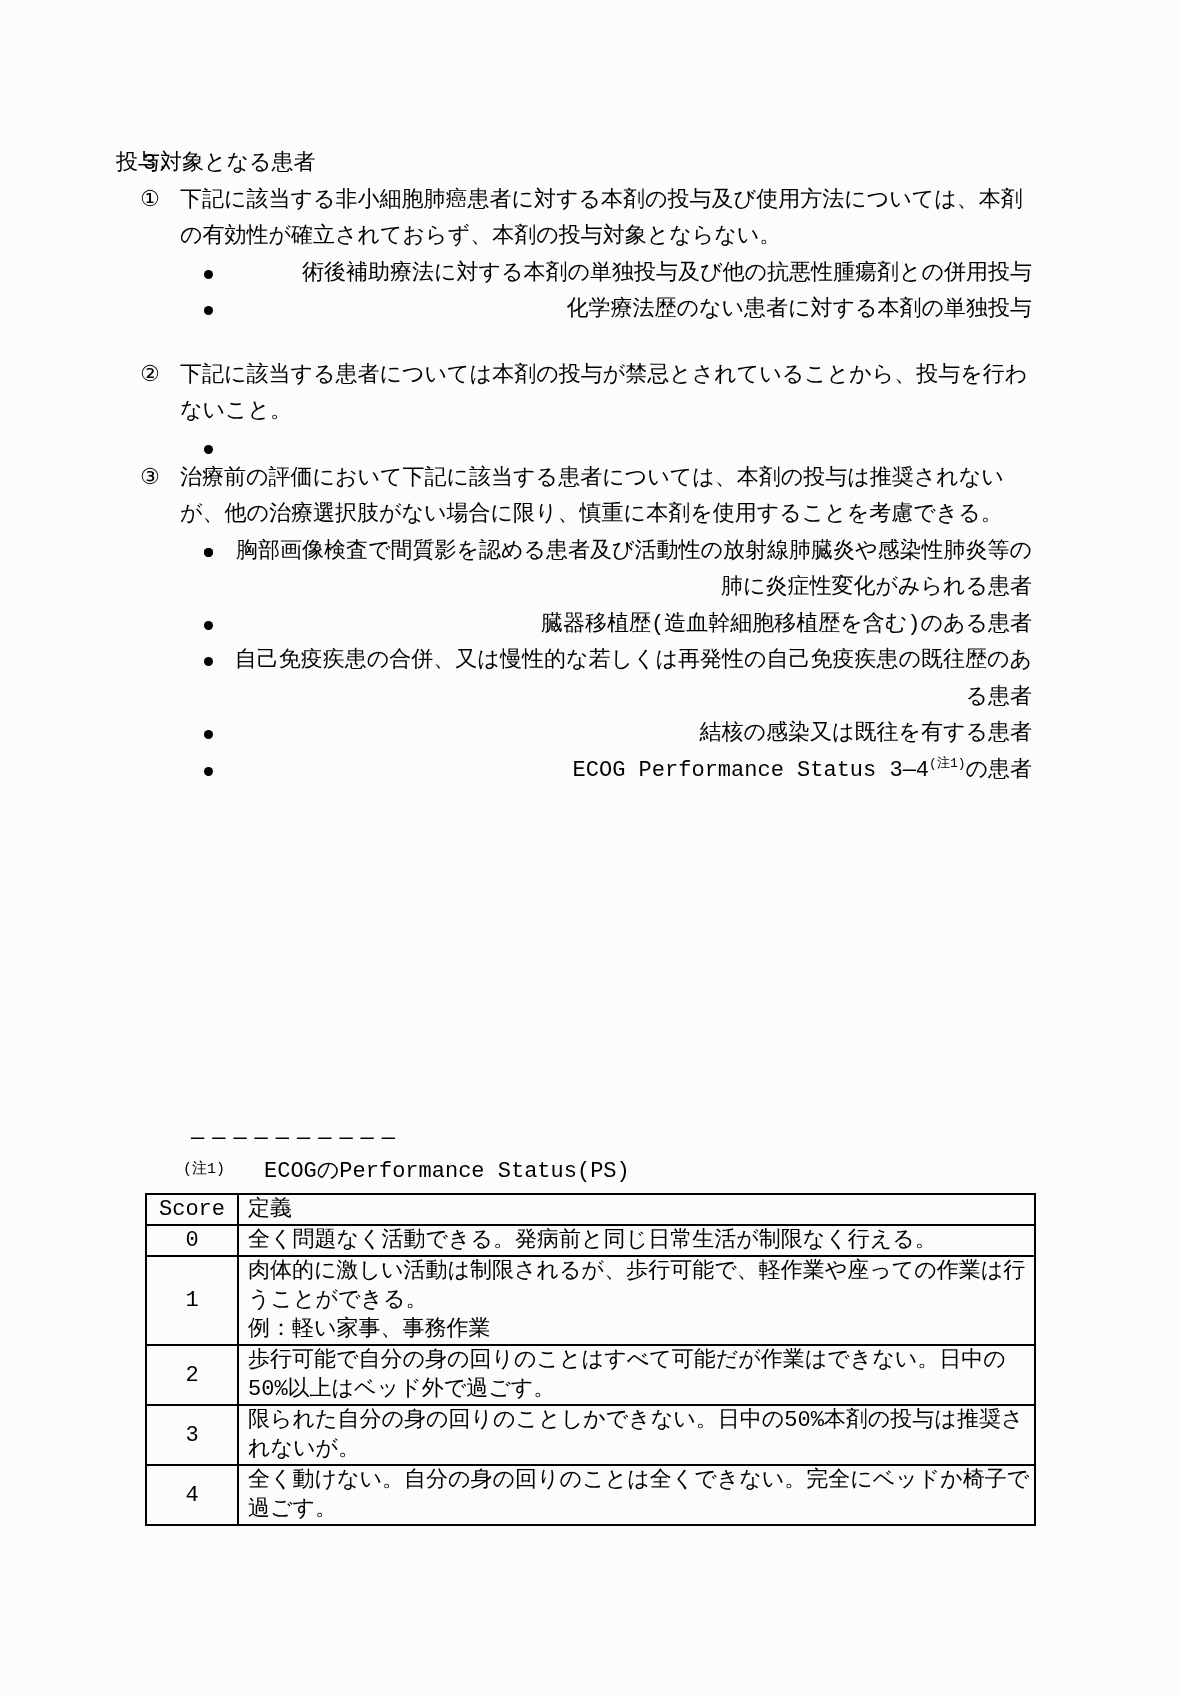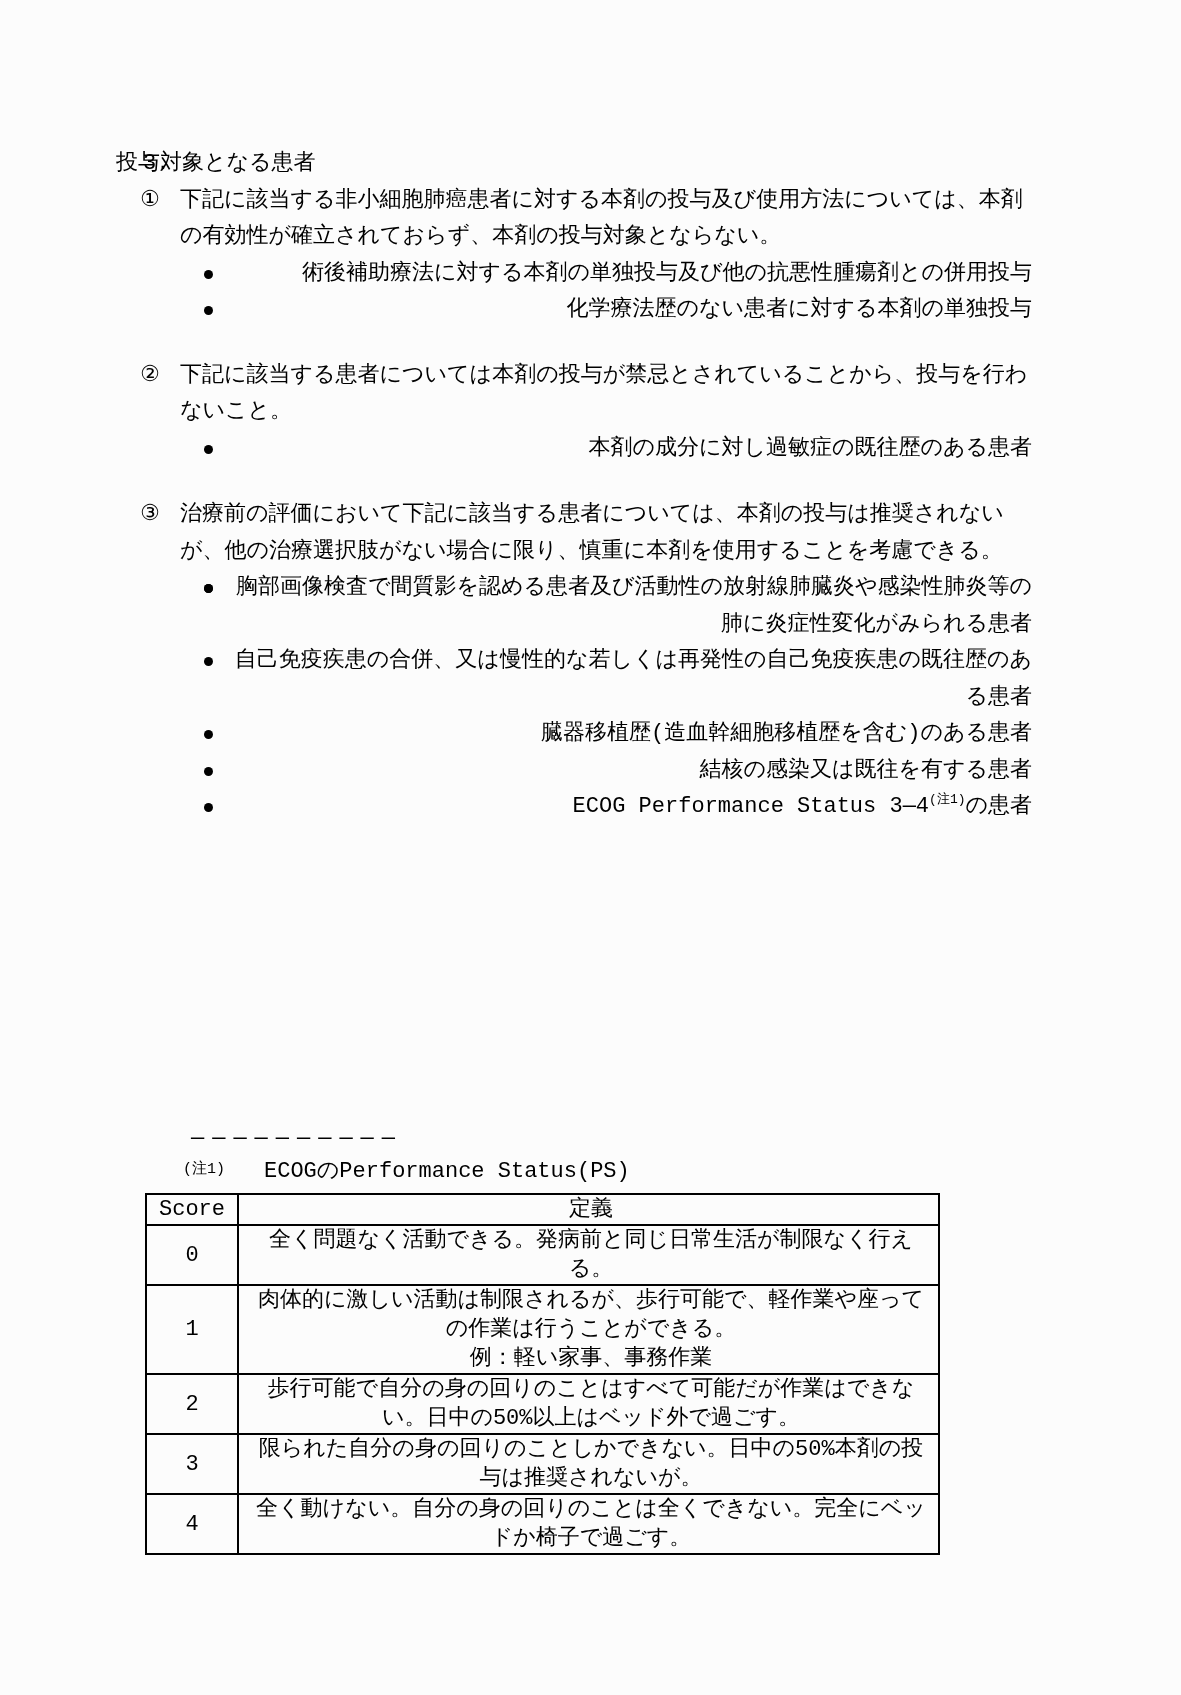--- a/index.html
+++ b/index.html
@@ -53,35 +53,35 @@
     font-size: 15px; line-height: 16px;
   }
   .foot-title {
     position: absolute; left: 264px; top: 1158px;
     font-size: 22px; line-height: 28px;
   }
 
   
   table.ps-table {
     position: absolute; left: 145px; top: 1193px;
-    width: 795px;
+    width: 891px;
     border-collapse: collapse;
     table-layout: fixed;
     font-size: 22px;
     line-height: 29px;
   }
   .ps-table col.c-score { width: 92px; }
   .ps-table th, .ps-table td {
     border: 2px solid #000;
     font-weight: normal;
     padding: 0;
     vertical-align: middle;
   }
   .ps-table .score-cell { text-align: center; }
-  .ps-table .def-cell { text-align: center; padding: 0 4px 0 9px; border-radius: 15px; }
+  .ps-table .def-cell { text-align: left; padding: 0 4px 0 9px; border-radius: 15px; }
   .ps-table thead th { height: 29px; }
   .ps-table .r-single { height: 29px; }
 </style>
 </head>
 <body>
 
 <div class="page">
 
   <div class="doc-body">
 
@@ -102,41 +102,40 @@
       <span class="dot"></span>
       <div class="btext">化学療法歴のない患者に対する本剤の単独投与</div>
     </div>
 
     <div class="numbered gap-a">
       <span class="marker">②</span>
       <div class="ptext">下記に該当する患者については本剤の投与が禁忌とされていることから、投与を行わないこと。</div>
     </div>
     <div class="bullet">
       <span class="dot"></span>
-      <div class="btext">本剤の成分に対し過敏症の既往歴のある患者</div>
     </div>
 
     <div class="numbered gap-b">
       <span class="marker">③</span>
       <div class="ptext">治療前の評価において下記に該当する患者については、本剤の投与は推奨されないが、他の治療選択肢がない場合に限り、慎重に本剤を使用することを考慮できる。</div>
     </div>
     <div class="bullet">
       <span class="dot"></span>
     </div>
     <div class="bullet">
       <span class="dot"></span>
       <div class="btext">胸部画像検査で間質影を認める患者及び活動性の放射線肺臓炎や感染性肺炎等の肺に炎症性変化がみられる患者</div>
     </div>
     <div class="bullet">
       <span class="dot"></span>
-      <div class="btext">自己免疫疾患の合併、又は慢性的な若しくは再発性の自己免疫疾患の既往歴のある患者</div>
+      <div class="btext">臓器移植歴(造血幹細胞移植歴を含む)のある患者</div>
     </div>
     <div class="bullet">
       <span class="dot"></span>
-      <div class="btext">臓器移植歴(造血幹細胞移植歴を含む)のある患者</div>
+      <div class="btext">自己免疫疾患の合併、又は慢性的な若しくは再発性の自己免疫疾患の既往歴のある患者</div>
     </div>
     <div class="bullet">
       <span class="dot"></span>
       <div class="btext">結核の感染又は既往を有する患者</div>
     </div>
     <div class="bullet">
       <span class="dot"></span>
       <div class="btext">
         <span>ECOG Performance Status 3—4</span><sup class="note-ref">(注1)</sup><span>の患者</span>
       </div>

